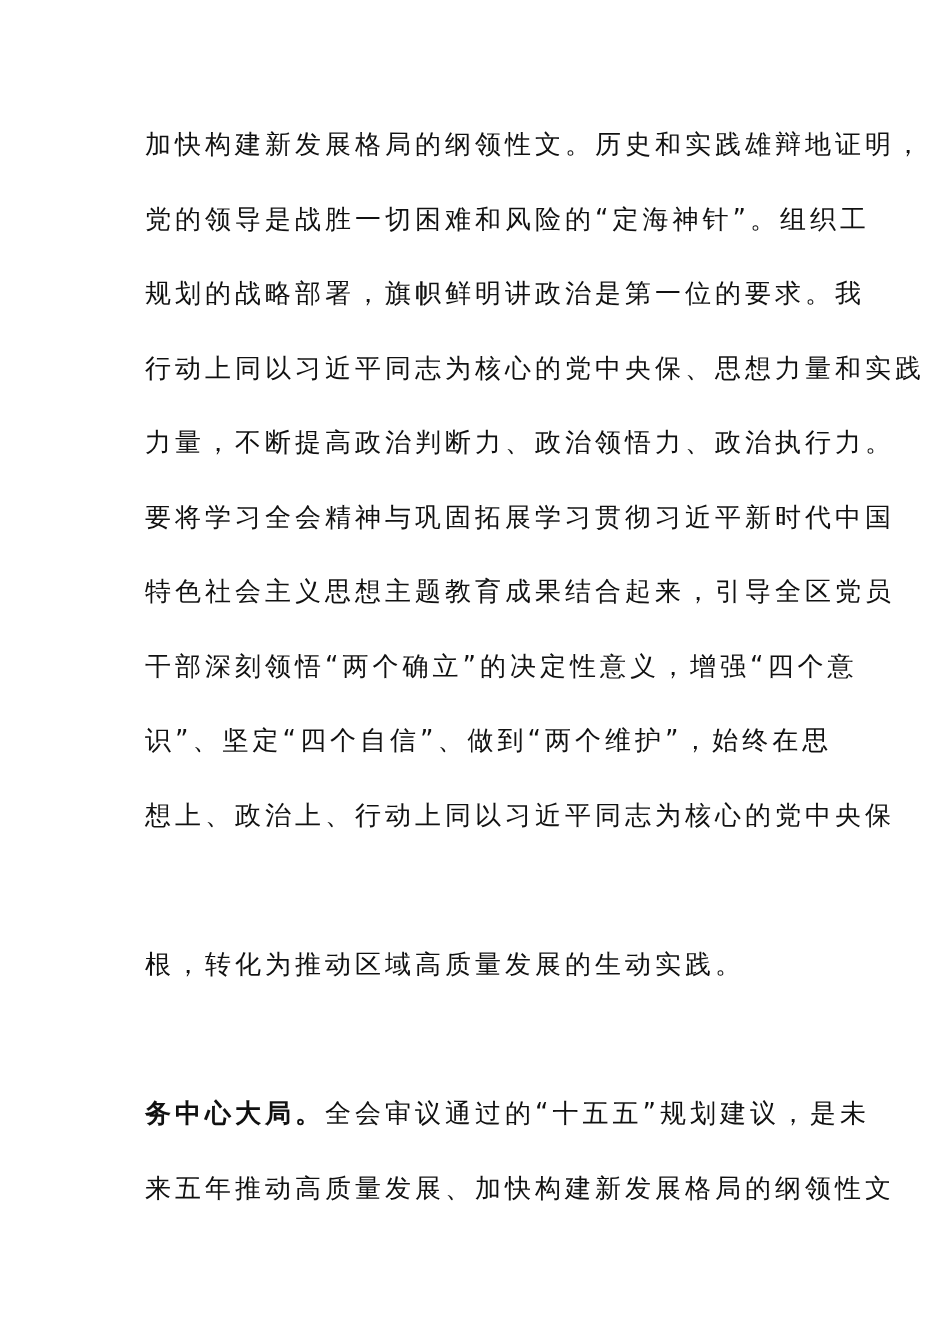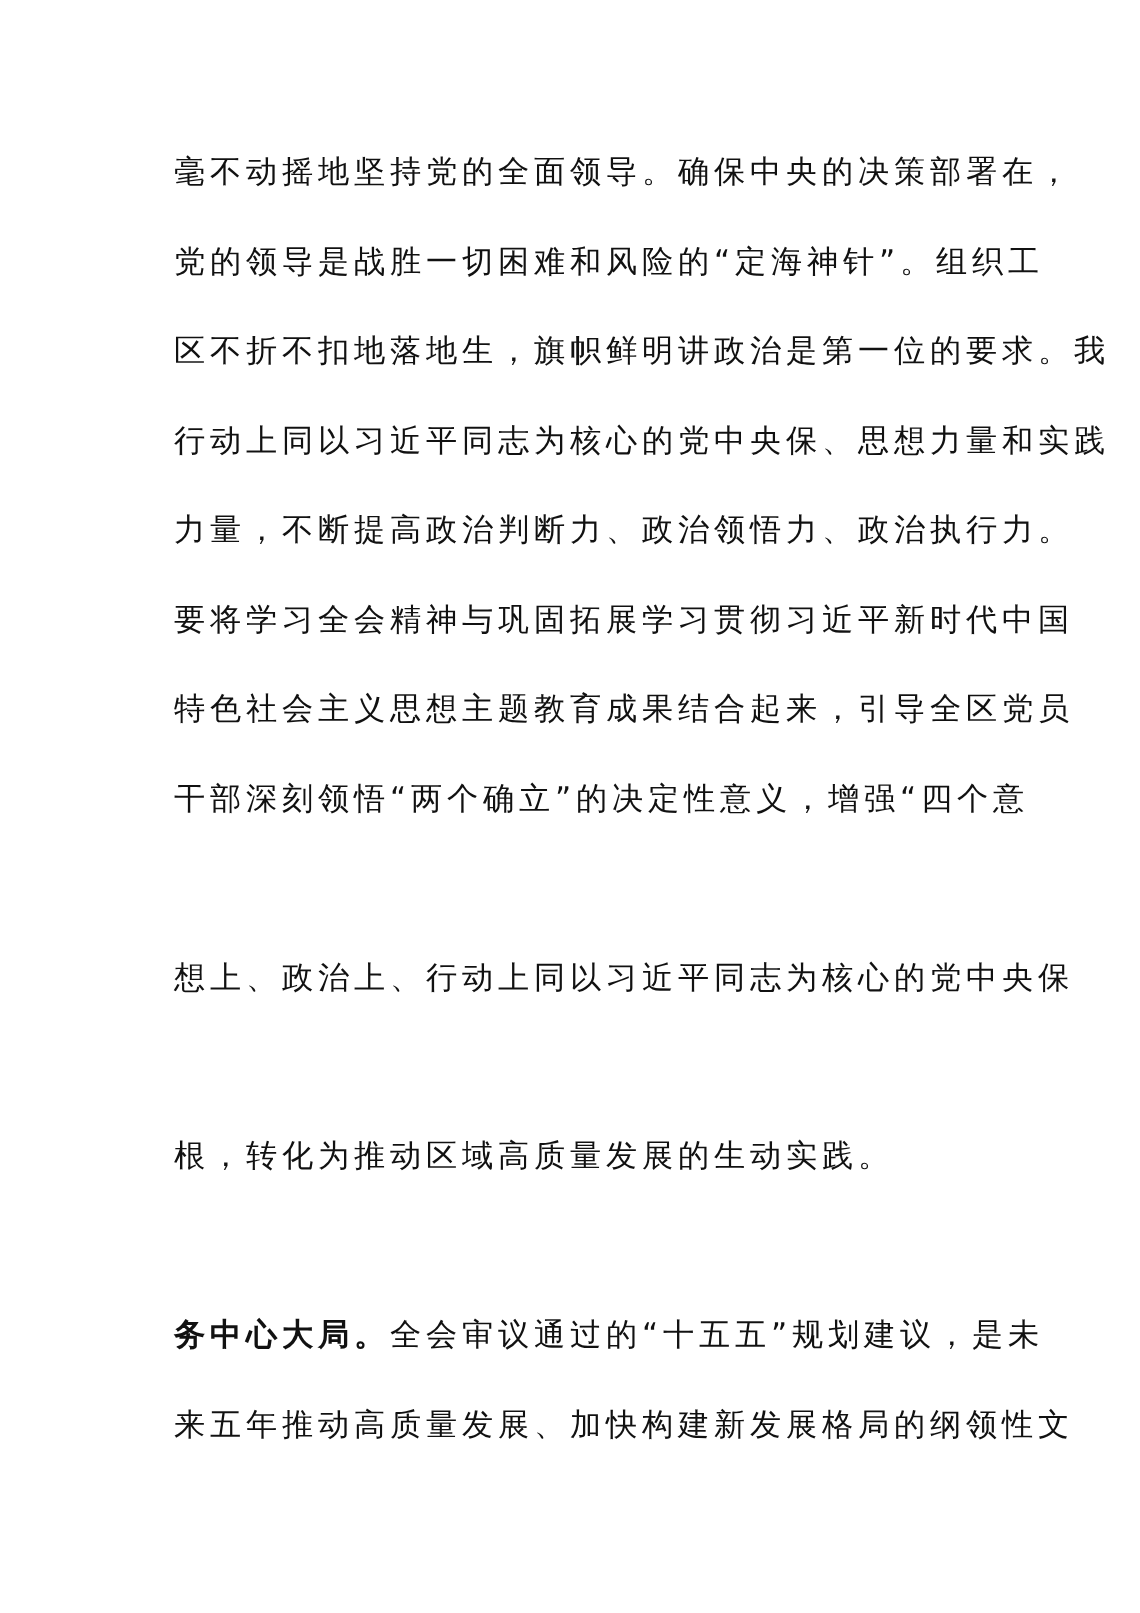--- a/index.html
+++ b/index.html
@@ -19,28 +19,29 @@
     white-space: nowrap;
     letter-spacing: 4px;
   }
   .indent { left: 205px; }
   .bold { font-weight: bold; }
 </style>
 </head>
 <body>
 
 <div class="page">
-  <div class="line" style="top:124px">毫不动摇地坚持党的全面领导。确保中央的决策部署在，</div>
+  <div class="line" style="top:124px">加快构建新发展格局的纲领性文。历史和实践雄辩地证明，</div>
   <div class="line" style="top:199px">党的领导是战胜一切困难和风险的“定海神针”。组织工</div>
-  <div class="line" style="top:273px">区不折不扣地落地生，旗帜鲜明讲政治是第一位的要求。我</div>
+  <div class="line" style="top:273px">规划的战略部署，旗帜鲜明讲政治是第一位的要求。我</div>
   <div class="line" style="top:348px">行动上同以习近平同志为核心的党中央保、思想力量和实践</div>
   <div class="line" style="top:497px">要将学习全会精神与巩固拓展学习贯彻习近平新时代中国</div>
   <div class="line" style="top:422px">力量，不断提高政治判断力、政治领悟力、政治执行力。</div>
   <div class="line" style="top:571px">特色社会主义思想主题教育成果结合起来，引导全区党员</div>
   <div class="line" style="top:646px">干部深刻领悟“两个确立”的决定性意义，增强“四个意</div>
+  <div class="line" style="top:720px">识”、坚定“四个自信”、做到“两个维护”，始终在思</div>
   <div class="line" style="top:795px">想上、政治上、行动上同以习近平同志为核心的党中央保</div>
   <div class="line" style="top:944px">根，转化为推动区域高质量发展的生动实践。</div>
 
   <div class="line" style="top:1093px">
     <span class="bold">务中心大局。</span><span>全会审议通过的“十五五”规划建议，是未</span>
   </div>
   <div class="line" style="top:1168px">来五年推动高质量发展、加快构建新发展格局的纲领性文</div>
 </div>
 
 </body></html>

